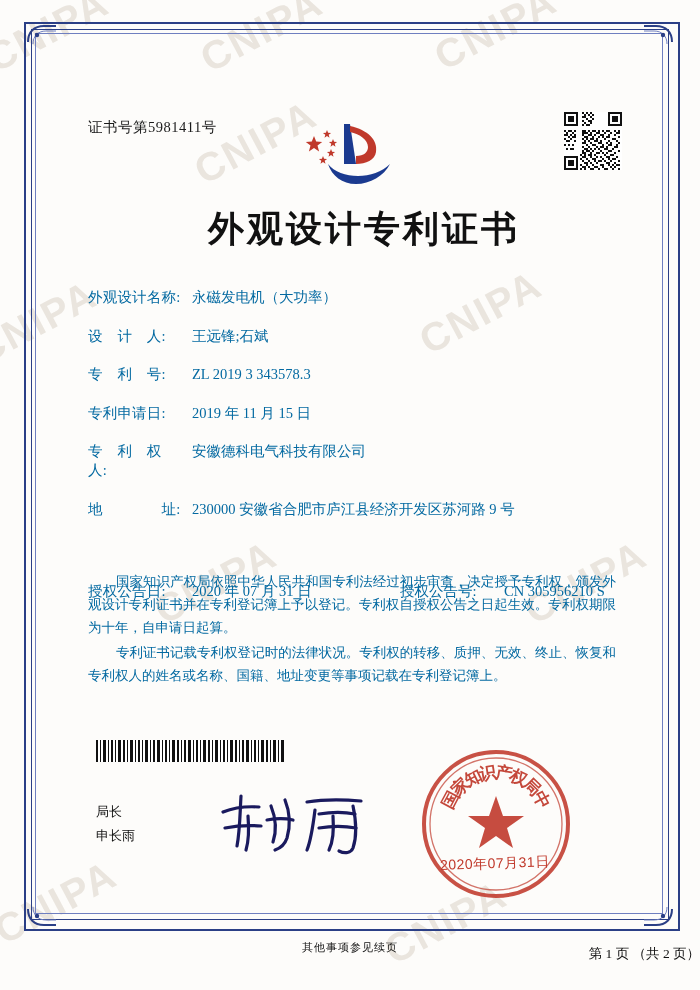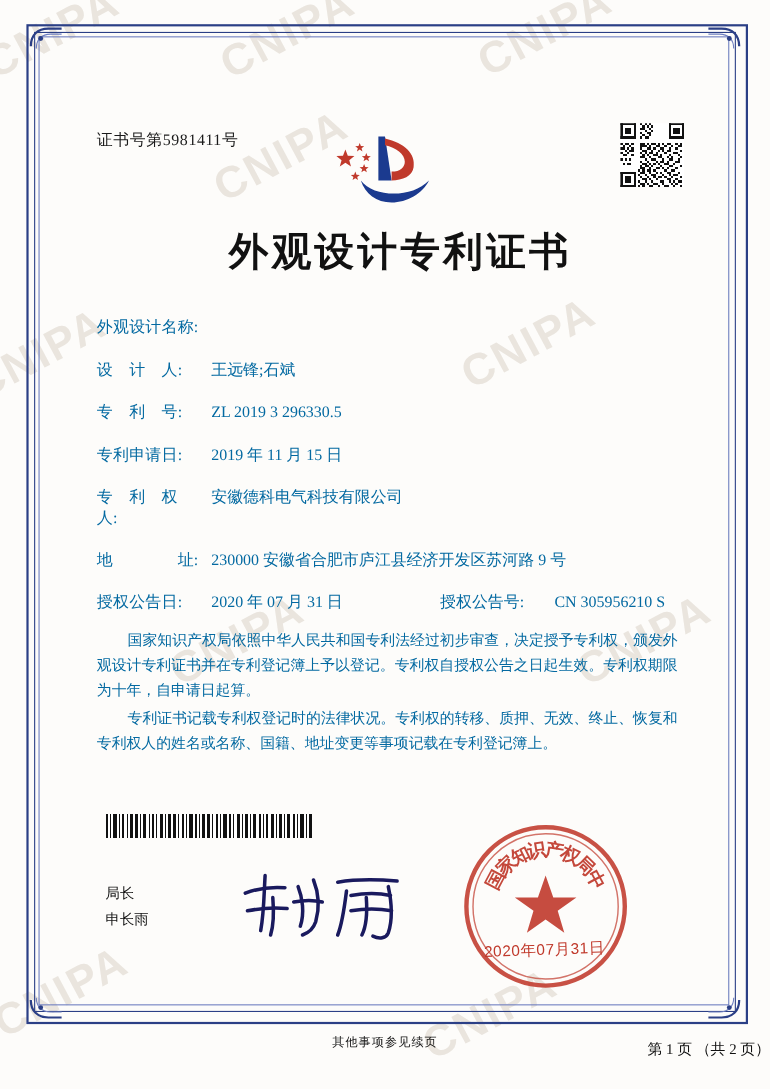--- a/index.html
+++ b/index.html
@@ -152,20 +152,21 @@
   }
   .field-value {
     flex: 1;
   }
   .field-row.two .field-value {
     flex: 0 0 208px;
   }
   .field-label2 {
     width: 104px;
     flex: 0 0 104px;
+    margin-top: 44px;
   }
   .field-value2 { flex: 1; }
 
   .paragraphs {
     position: absolute;
     left: 88px;
     top: 570px;
     width: 528px;
     font-size: 13.5px;
     line-height: 23px;
@@ -490,28 +491,29 @@
           <polygon points="25,38 26.1,40.8 29.1,41 26.7,42.8 27.5,45.7 25,44 22.5,45.7 23.3,42.8 20.9,41 23.9,40.8"></polygon>
         </g>
       </svg>
     </div>
 
     <div class="title">外观设计专利证书</div>
 
     <div class="fields">
       <div class="field-row">
         <div class="field-label">外观设计名称:</div>
+        <div class="field-value">永磁发电机（大功率）</div>
       </div>
       <div class="field-row">
         <div class="field-label">设　计　人:</div>
         <div class="field-value">王远锋;石斌</div>
       </div>
       <div class="field-row">
         <div class="field-label">专　利　号:</div>
-        <div class="field-value">ZL 2019 3 296330.5</div>
+        <div class="field-value">ZL 2019 3 343578.3</div>
       </div>
       <div class="field-row">
         <div class="field-label">专利申请日:</div>
         <div class="field-value">2019 年 11 月 15 日</div>
       </div>
       <div class="field-row">
         <div class="field-label">专　利　权　人:</div>
         <div class="field-value">安徽德科电气科技有限公司</div>
       </div>
       <div class="field-row">

